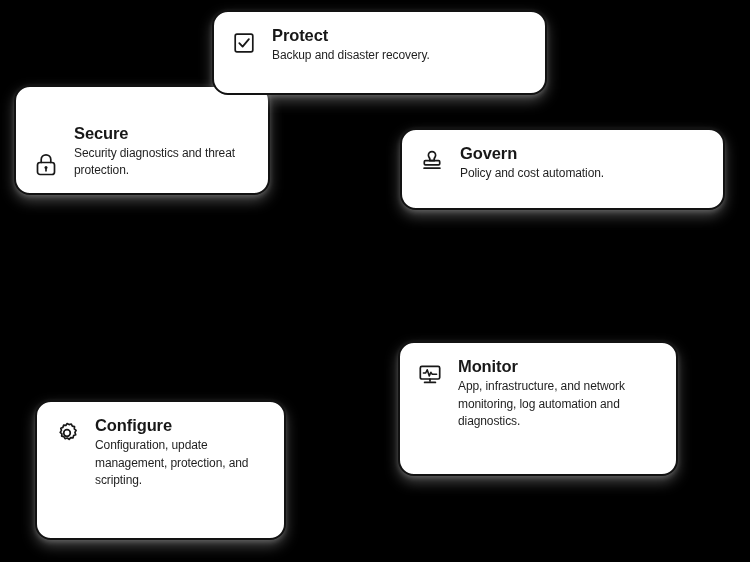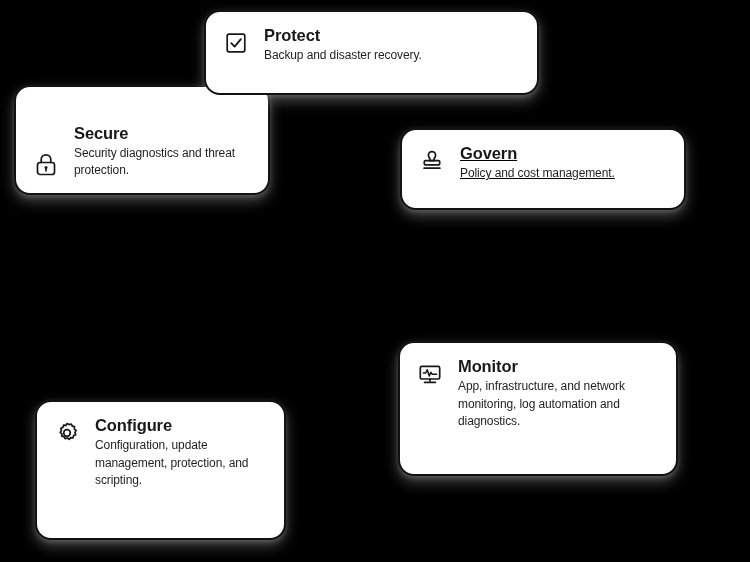--- a/index.html
+++ b/index.html
@@ -29,23 +29,23 @@
     border: 2.5px solid #121212;
     border-radius: 16px;
     display: flex;
     align-items: flex-start;
     padding: 13px 16px 13px 15px;
     box-shadow: 0 6px 14px rgba(255,255,255,0.28),
                 0 2px 5px rgba(255,255,255,0.18);
   }
 
   
-  .card-protect   { left: 204px; top: 10px;  width: 335px; min-height: 85px;  z-index: 5; }
+  .card-protect   { left: 212px; top: 10px;  width: 335px; min-height: 85px;  z-index: 5; }
   .card-secure    { left: 14px;  top: 85px;  width: 256px; min-height: 110px; z-index: 3; align-items: flex-end; }
-  .card-govern    { left: 400px; top: 128px; width: 286px; min-height: 82px;  z-index: 3; text-decoration: underline; }
+  .card-govern    { left: 400px; top: 128px; width: 325px; min-height: 82px;  z-index: 3; }
   .card-monitor   { left: 398px; top: 341px; width: 280px; min-height: 135px; z-index: 4; }
   .card-configure { left: 35px;  top: 400px; width: 251px; min-height: 140px; z-index: 3; }
 
   .card-icon {
     flex: 0 0 auto;
     width: 30px;
     height: 30px;
     margin-right: 13px;
     margin-top: 3px;
     display: flex;
@@ -104,21 +104,21 @@
   <div class="card card-govern">
     <span class="card-icon">
       <svg viewBox="0 0 28 28" fill="none" stroke="#181818" stroke-width="1.7" stroke-linecap="round" stroke-linejoin="round">
         <path d="M10.4 8.2a3.6 3.6 0 0 1 7.2 0c0 1.6-1.1 2.4-1.4 3.6-.2.9.1 1.9.1 1.9h-4.6s.3-1 .1-1.9c-.3-1.2-1.4-2-1.4-3.6z"></path>
         <rect x="6.3" y="13.7" width="15.4" height="4.2" rx="1.1"></rect>
         <path d="M6.1 21.2h15.8"></path>
       </svg>
     </span>
     <div class="card-body">
       <div class="card-title">Govern</div>
-      <div class="card-desc">Policy and cost management.</div>
+      <div class="card-desc">Policy and cost automation.</div>
     </div>
   </div>
 
   <div class="card card-configure">
     <span class="card-icon">
       <svg viewBox="0 0 28 28" fill="none" stroke="#181818" stroke-width="1.7" stroke-linecap="round" stroke-linejoin="round">
         <path d="M14 4.6l2.1 1.0 2.2-.55 1.0 2.05 2.2.55-.15 2.3 1.75 1.5-1.15 2.0.75 2.2-2.1.95-.55 2.25-2.3-.2-1.6 1.65-1.9-1.3-2.2.7-1.15-2.0-2.25-.5.25-2.3-1.7-1.55 1.25-1.95-.65-2.2 2.15-.85.65-2.2 2.25.3z"></path>
         <circle cx="14" cy="14" r="3.3"></circle>
       </svg>
     </span>

